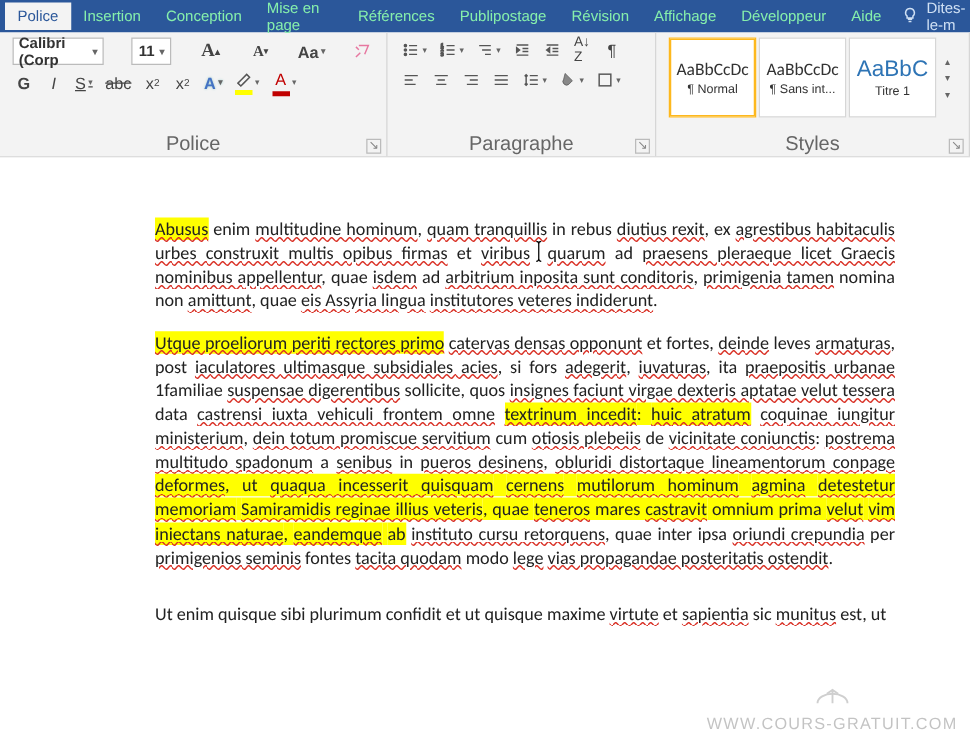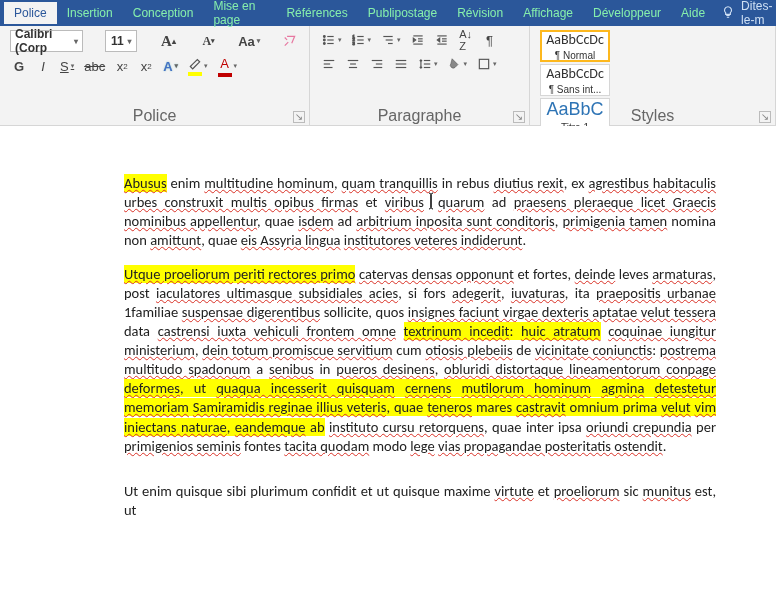--- a/index.html
+++ b/index.html
@@ -20,21 +20,21 @@
 .size-combo { width: 42px; justify-content: center; }
 .dd { font-size: 8px; color: #666; margin-left: 4px; }
 .btnrow { display: flex; align-items: center; gap: 6px; }
 .rb { min-width: 18px; height: 20px; display: flex; align-items: center; justify-content: center; font-size: 13px; color: #444; cursor: pointer; padding: 0 2px; }
 .rb.ser { font-family: "Times New Roman", serif; font-size: 15px; }
 .rb svg { width: 14px; height: 14px; }
 .rb .ddl { font-size: 7px; color: #666; margin-left: 2px; }
 .hlbtn { display: flex; align-items: center; }
 .hlsw { width: 14px; height: 4px; background: #ffff00; margin-top: 2px; }
 .fcsw { width: 14px; height: 4px; background: #c00000; margin-top: 2px; }
-.styles-body { display: flex; gap: 2px; height: 64px; flex-direction: column; }
+.styles-body { display: flex; gap: 2px; height: 64px; }
 .style-item { width: 70px; border: 1px solid #d6d6d6; background: #fff; display: flex; flex-direction: column; align-items: center; justify-content: center; font-size: 10px; color: #333; cursor: pointer; }
 .style-item.sel { border: 1px solid #fdb81e; box-shadow: inset 0 0 0 1px #fdb81e; }
 .style-prev { font-size: 14px; font-family: Calibri, sans-serif; color: #333; }
 .style-prev.h1 { color: #2e74b5; font-family: "Calibri Light", sans-serif; font-size: 18px; }
 .style-lbl { font-size: 10px; margin-top: 2px; white-space: nowrap; overflow: hidden; max-width: 66px; }
 .style-more { width: 14px; display: flex; flex-direction: column; justify-content: center; gap: 4px; align-items: center; color: #666; }
 .style-more div { font-size: 8px; cursor: pointer; }
 .doc { position: relative; background: #fff; height: 467px; padding: 48px 60px 0 80px; font-family: Calibri, Arial, sans-serif; font-size: 14.5px; line-height: 1.32; color: #222; overflow: hidden; }
 .wavy { text-decoration: underline wavy #d93025; text-decoration-thickness: 1px; }
 .hl { background: #ffff00; }
@@ -262,16 +262,23 @@
 <div class="doc">
   <div class="p">
     <span class="hl wavy">Abusus</span><span> enim </span><span class="wavy">multitudine hominum</span><span>, </span><span class="wavy">quam tranquillis</span><span> in rebus </span><span class="wavy">diutius rexit</span><span>, ex </span><span class="wavy">agrestibus habitaculis</span><span> </span><span class="wavy">urbes construxit multis opibus firmas</span><span> et </span><span class="wavy">viribus</span><span class="cursor"><svg width="14" height="20" viewBox="0 0 14 20" stroke="#000" fill="none" stroke-width="1">
           <path d="M5 2c2 0 2 2 2 2v12s0 2-2 2M9 2c-2 0-2 2-2 2v12s0 2 2 2"></path>
         </svg></span><span class="wavy">quarum</span><span> ad </span><span class="wavy">praesens pleraeque licet Graecis nominibus appellentur</span><span>, quae </span><span class="wavy">isdem</span><span> ad </span><span class="wavy">arbitrium inposita sunt conditoris</span><span>, </span><span class="wavy">primigenia tamen</span><span> nomina non </span><span class="wavy">amittunt</span><span>, quae </span><span class="wavy">eis Assyria lingua</span><span> </span><span class="wavy">institutores veteres indiderunt</span><span>.</span>
   </div>
   <div class="p">
     <span class="hl wavy">Utque proeliorum periti rectores primo</span><span> </span><span class="wavy">catervas densas opponunt</span><span> et fortes, </span><span class="wavy">deinde</span><span> leves </span><span class="wavy">armaturas</span><span>, post </span><span class="wavy">iaculatores ultimasque subsidiales acies</span><span>, si fors </span><span class="wavy">adegerit</span><span>, </span><span class="wavy">iuvaturas</span><span>, ita </span><span class="wavy">praepositis urbanae</span><span> 1familiae </span><span class="wavy">suspensae digerentibus</span><span> sollicite, quos </span><span class="wavy">insignes faciunt virgae dexteris aptatae velut tessera</span><span> data </span><span class="wavy">castrensi iuxta vehiculi frontem omne</span><span> </span><span class="hl wavy">textrinum incedit</span><span class="hl">: </span><span class="hl wavy">huic atratum</span><span> </span><span class="wavy">coquinae iungitur ministerium</span><span>, </span><span class="wavy">dein totum promiscue servitium</span><span> cum </span><span class="wavy">otiosis plebeiis</span><span> de </span><span class="wavy">vicinitate coniunctis</span><span>: </span><span class="wavy">postrema multitudo spadonum</span><span> a </span><span class="wavy">senibus</span><span> in </span><span class="wavy">pueros desinens</span><span>, </span><span class="wavy">obluridi distortaque lineamentorum conpage</span><span> </span><span class="hl wavy">deformes</span><span class="hl">, ut </span><span class="hl wavy">quaqua incesserit quisquam</span><span class="hl"> </span><span class="hl wavy">cernens</span><span class="hl"> </span><span class="hl wavy">mutilorum hominum</span><span class="hl"> </span><span class="hl wavy">agmina</span><span class="hl"> </span><span class="hl wavy">detestetur</span><span class="hl"> </span><span class="hl wavy">memoriam</span><span class="hl"> </span><span class="hl wavy">Samiramidis reginae illius veteris</span><span class="hl">, quae </span><span class="hl wavy">teneros</span><span class="hl"> mares </span><span class="hl wavy">castravit</span><span class="hl"> omnium prima </span><span class="hl wavy">velut</span><span class="hl"> </span><span class="hl wavy">vim</span><span class="hl"> </span><span class="hl wavy">iniectans naturae</span><span class="hl">, </span><span class="hl wavy">eandemque</span><span class="hl"> </span><span class="hl">ab</span><span> </span><span class="wavy">instituto cursu retorquens</span><span>, quae inter ipsa </span><span class="wavy">oriundi crepundia</span><span> per </span><span class="wavy">primigenios seminis</span><span> fontes </span><span class="wavy">tacita quodam</span><span> modo </span><span class="wavy">lege</span><span> </span><span class="wavy">vias propagandae posteritatis ostendit</span><span>.</span>
   </div>
   <div class="p" style="margin-top:26px">
-    <span>Ut enim quisque sibi plurimum confidit et ut quisque maxime </span><span class="wavy">virtute</span><span> et </span><span class="wavy">proeliorum</span><span> sic </span><span class="wavy">munitus</span><span> est, ut</span>
-  </div>
-
+    <span>Ut enim quisque sibi plurimum confidit et ut quisque maxime </span><span class="wavy">virtute</span><span> et </span><span class="wavy">sapientia</span><span> sic </span><span class="wavy">munitus</span><span> est, ut</span>
+  </div>
+
+  <div class="watermark">
+    <svg viewBox="0 0 48 32" fill="none" stroke="#777" stroke-width="2">
+        <path d="M8 22c0-6 8-10 16-10s16 4 16 10"></path>
+        <path d="M24 8v14M18 12l6-4 6 4"></path>
+      </svg>
+    <div class="wt">WWW.COURS-GRATUIT.COM</div>
+  </div>
 </div>
 
 </body></html>

